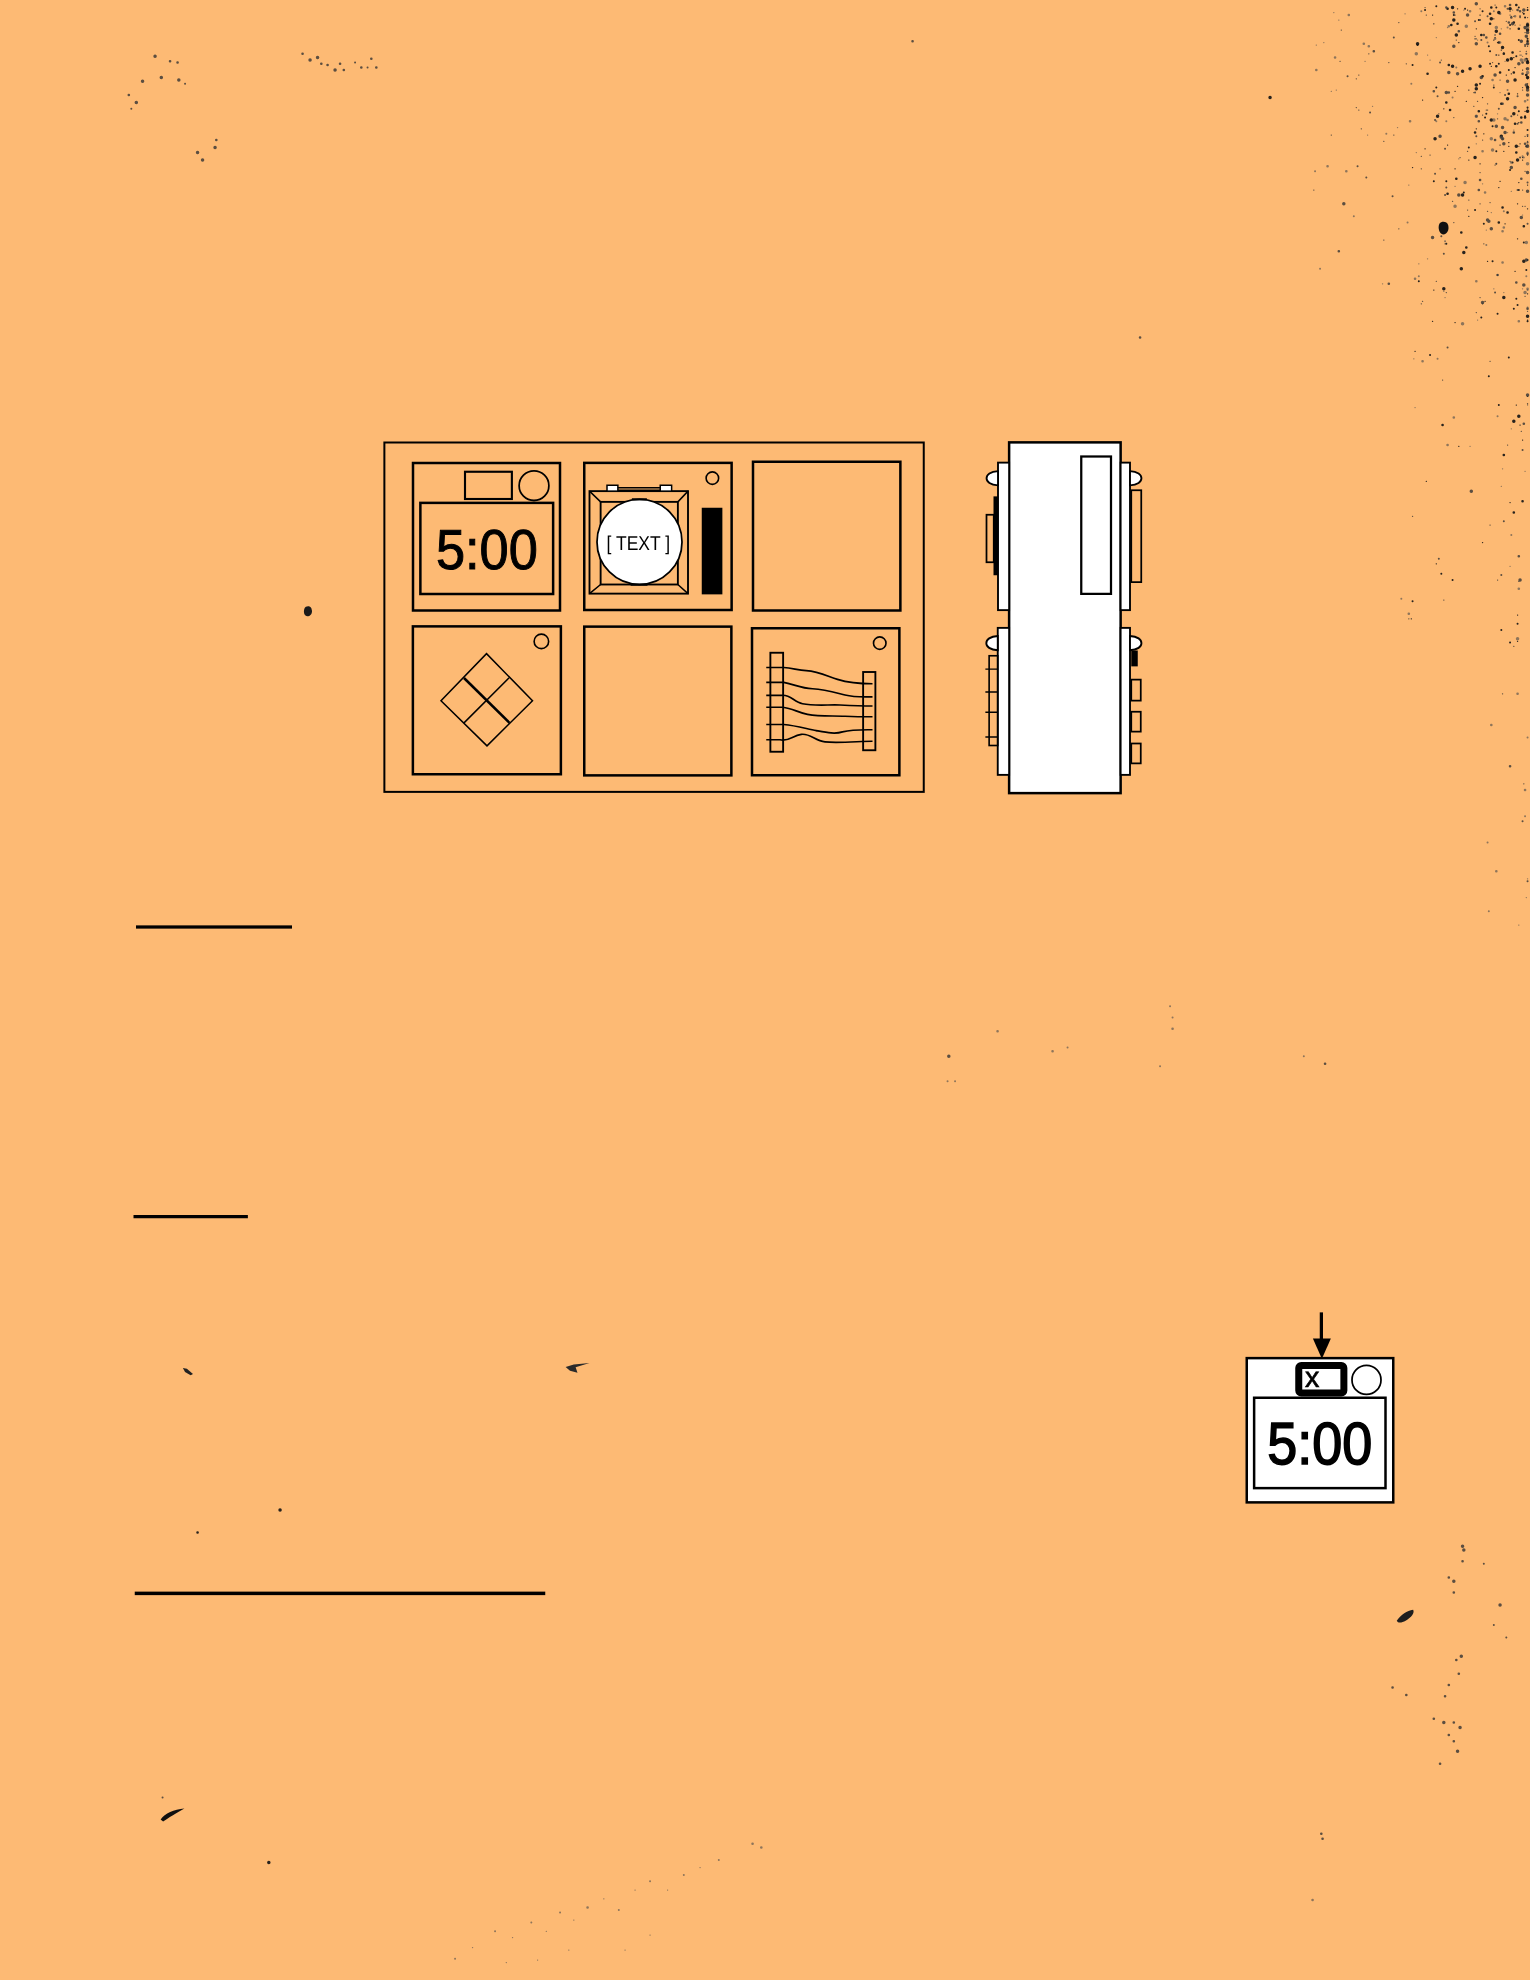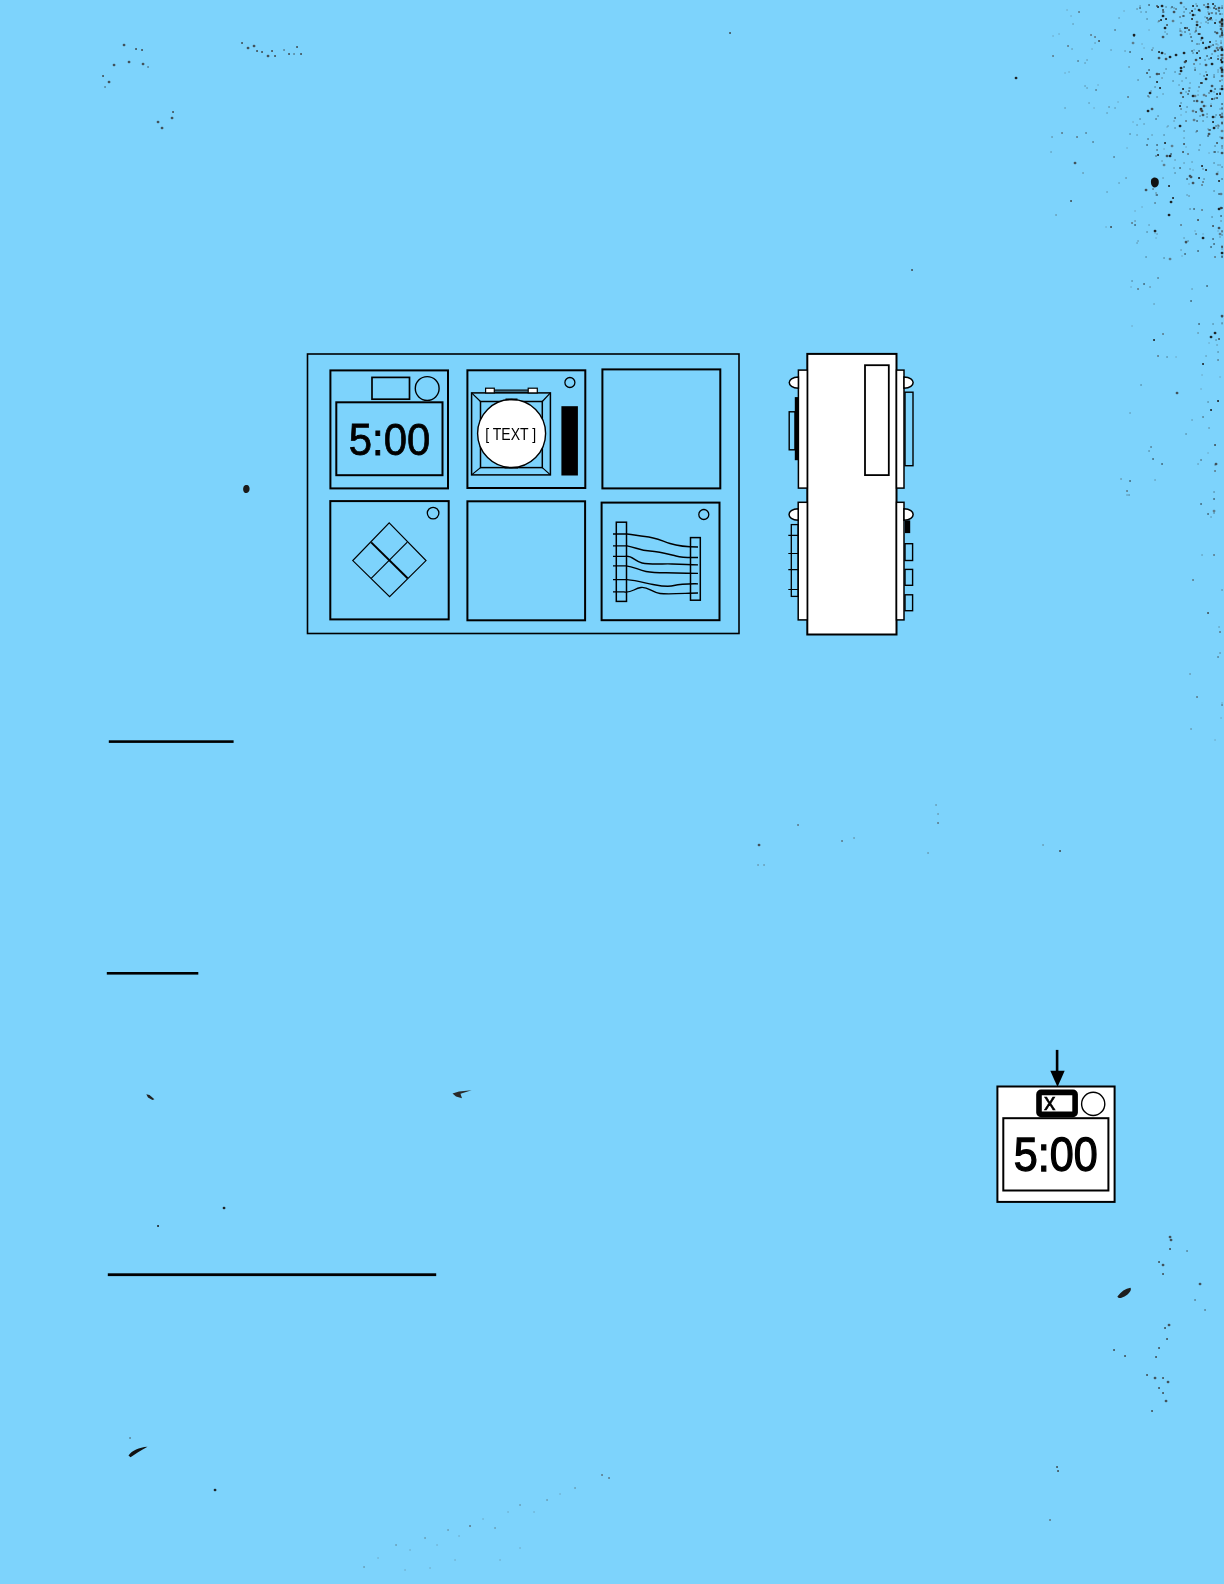--- a/index.html
+++ b/index.html
@@ -1,16 +1,16 @@
 <!DOCTYPE html>
 <html><head>
 <meta charset="utf-8">
 <style>
   html,body{margin:0;padding:0;background:#ffffff;}
-  .page{position:relative;width:1224px;height:1584px;background:#7dd3fc;overflow:hidden;
+  .page{position:relative;width:1224px;height:1584px;background:#fdba74;overflow:hidden;
         font-family:"Liberation Sans", sans-serif;}
   svg{position:absolute;left:0;top:0;}
 </style>
 </head>
 <body>
 <div class="page">
 <svg width="1224" height="1584" viewBox="0 0 1224 1584" xmlns="http://www.w3.org/2000/svg">
 
 <g id="noise">
         <path d="M1212 217h.1M1205 60h.1M1220 89h.1M1140 119h.1M1166 7h.1M1222 6h.1M1218 126h.1M1209 59h.1M1222 148h.1M1188 241h.1M1199 150h.1M1221 21h.1M1175 72h.1M1164 258h.1M1222 256h.1M1184 12h.1M1175 173h.1M1203 121h.1M1175 128h.1M1212 54h.1M1215 146h.1M1211 46h.1M1200 145h.1M1214 191h.1M1147 19h.1M1214 163h.1M1190 209h.1M1164 135h.1M1187 107h.1M1204 179h.1M1147 232h.1M1146 257h.1M1138 80h.1M1164 73h.1M1222 235h.1M1146 12h.1M1158 116h.1M1193 53h.1M1222 47h.1M1218 128h.1M1220 37h.1M1130 134h.1M1222 167h.1M1181 23h.1M1181 103h.1M1218 56h.1M1207 114h.1M1222 109h.1M1196 30h.1M1208 23h.1M1200 116h.1M1195 32h.1M1198 34h.1M1222 48h.1M1202 111h.1M1199 44h.1M1195 15h.1M1201 40h.1M1174 8h.1M1186 78h.1M1216 14h.1M1215 98h.1M1207 117h.1M1214 75h.1M1173 81h.1M1222 67h.1M1184 131h.1M1155 87h.1M1166 69h.1M1167 34h.1M1222 124h.1M1216 115h.1M1208 402h.1M1129 495h.1M1222 323h.1M1149 451h.1M1216 340h.1M1186 434h.1M1214 492h.1M1132 281h.1M1222 317h.1M1218 352h.1M1214 513h.1M1141 385h.1M1213 324h.1M1167 357h.1" stroke="#161616" stroke-opacity="0.92" stroke-width="1.0" stroke-linecap="round" fill="none"></path>

